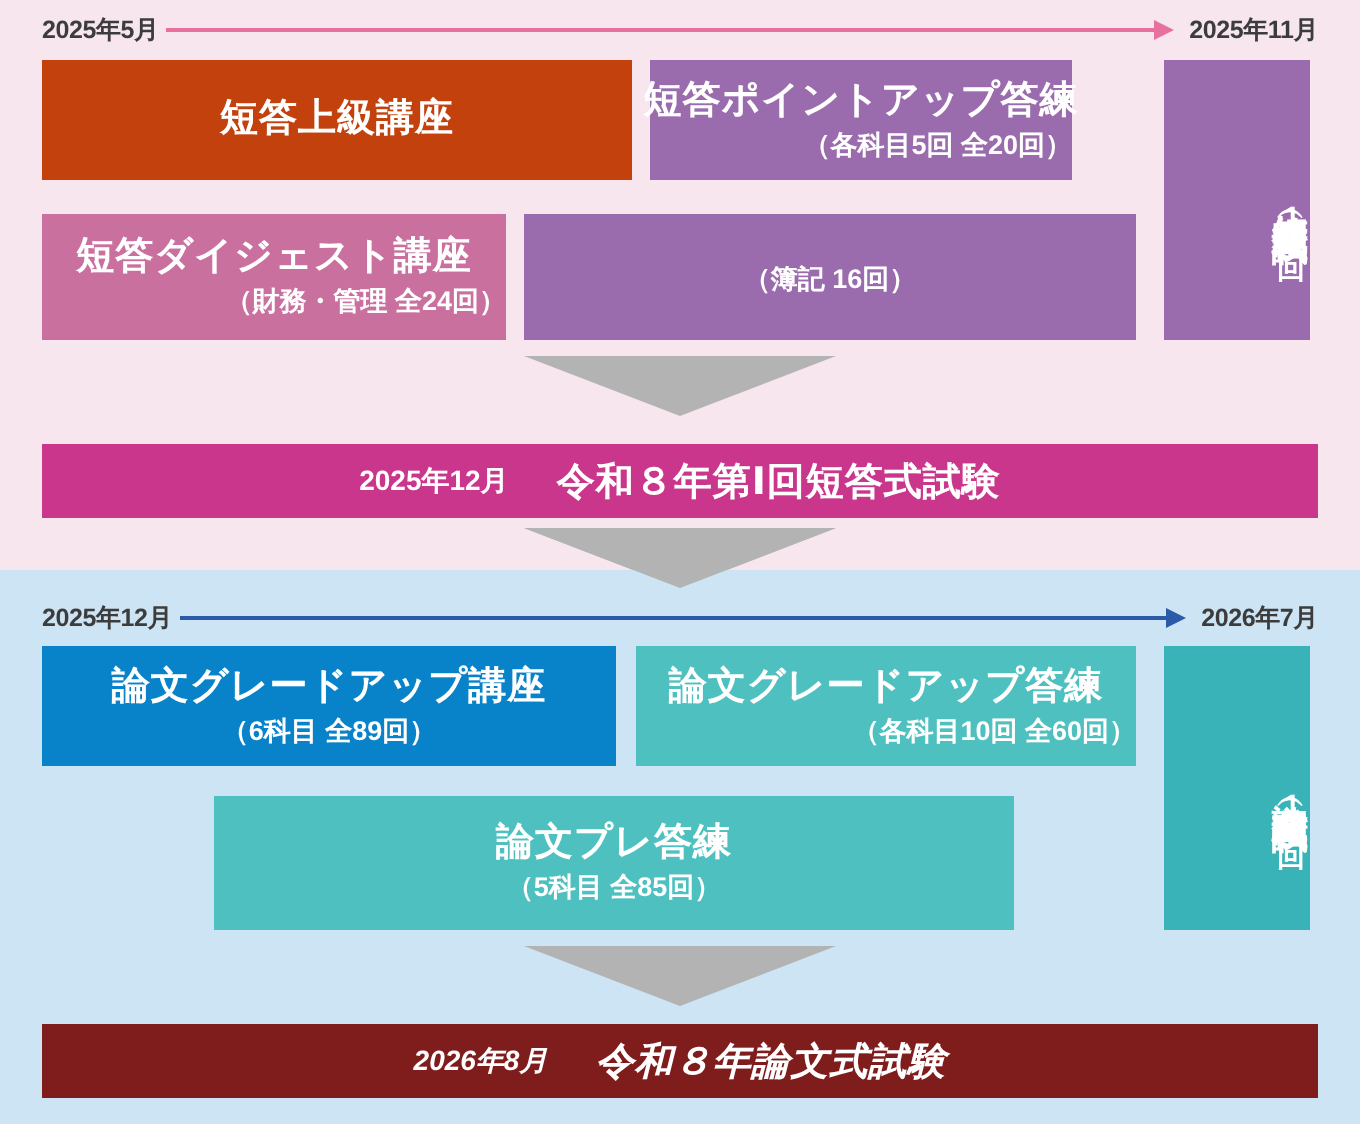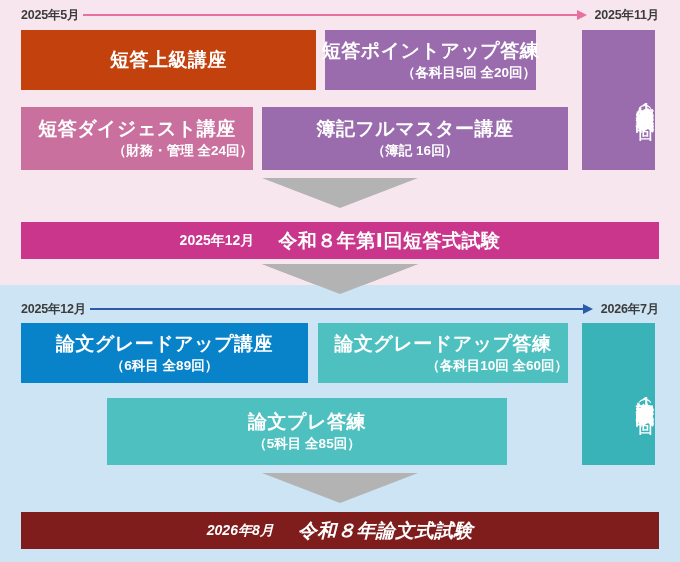--- a/index.html
+++ b/index.html
@@ -199,21 +199,20 @@
     <span class="vtitle">短答式公開模試</span>
     <span class="vsub">（全1回）</span>
   </div>
 
   <div class="box indent-sub" style="left:21px; top:107px; width:232px; height:63px; background:#c9709f;">
     <span class="title">短答ダイジェスト講座</span>
     <span class="sub">（財務・管理 全24回）</span>
   </div>
 
   <div class="box" style="left:262px; top:107px; width:306px; height:63px; background:#9a6cad;">
-    <span class="title">簿記フルマスター講座</span>
     <span class="sub">（簿記 16回）</span>
   </div>
 
   <div class="down-arrow" style="left:262px; top:178px;"></div>
 
   <div class="banner banner-tantou" style="top:222px;">
     <span class="date">2025年12月</span>
     <span class="name">令和８年第Ⅰ回短答式試験</span>
   </div>
 

